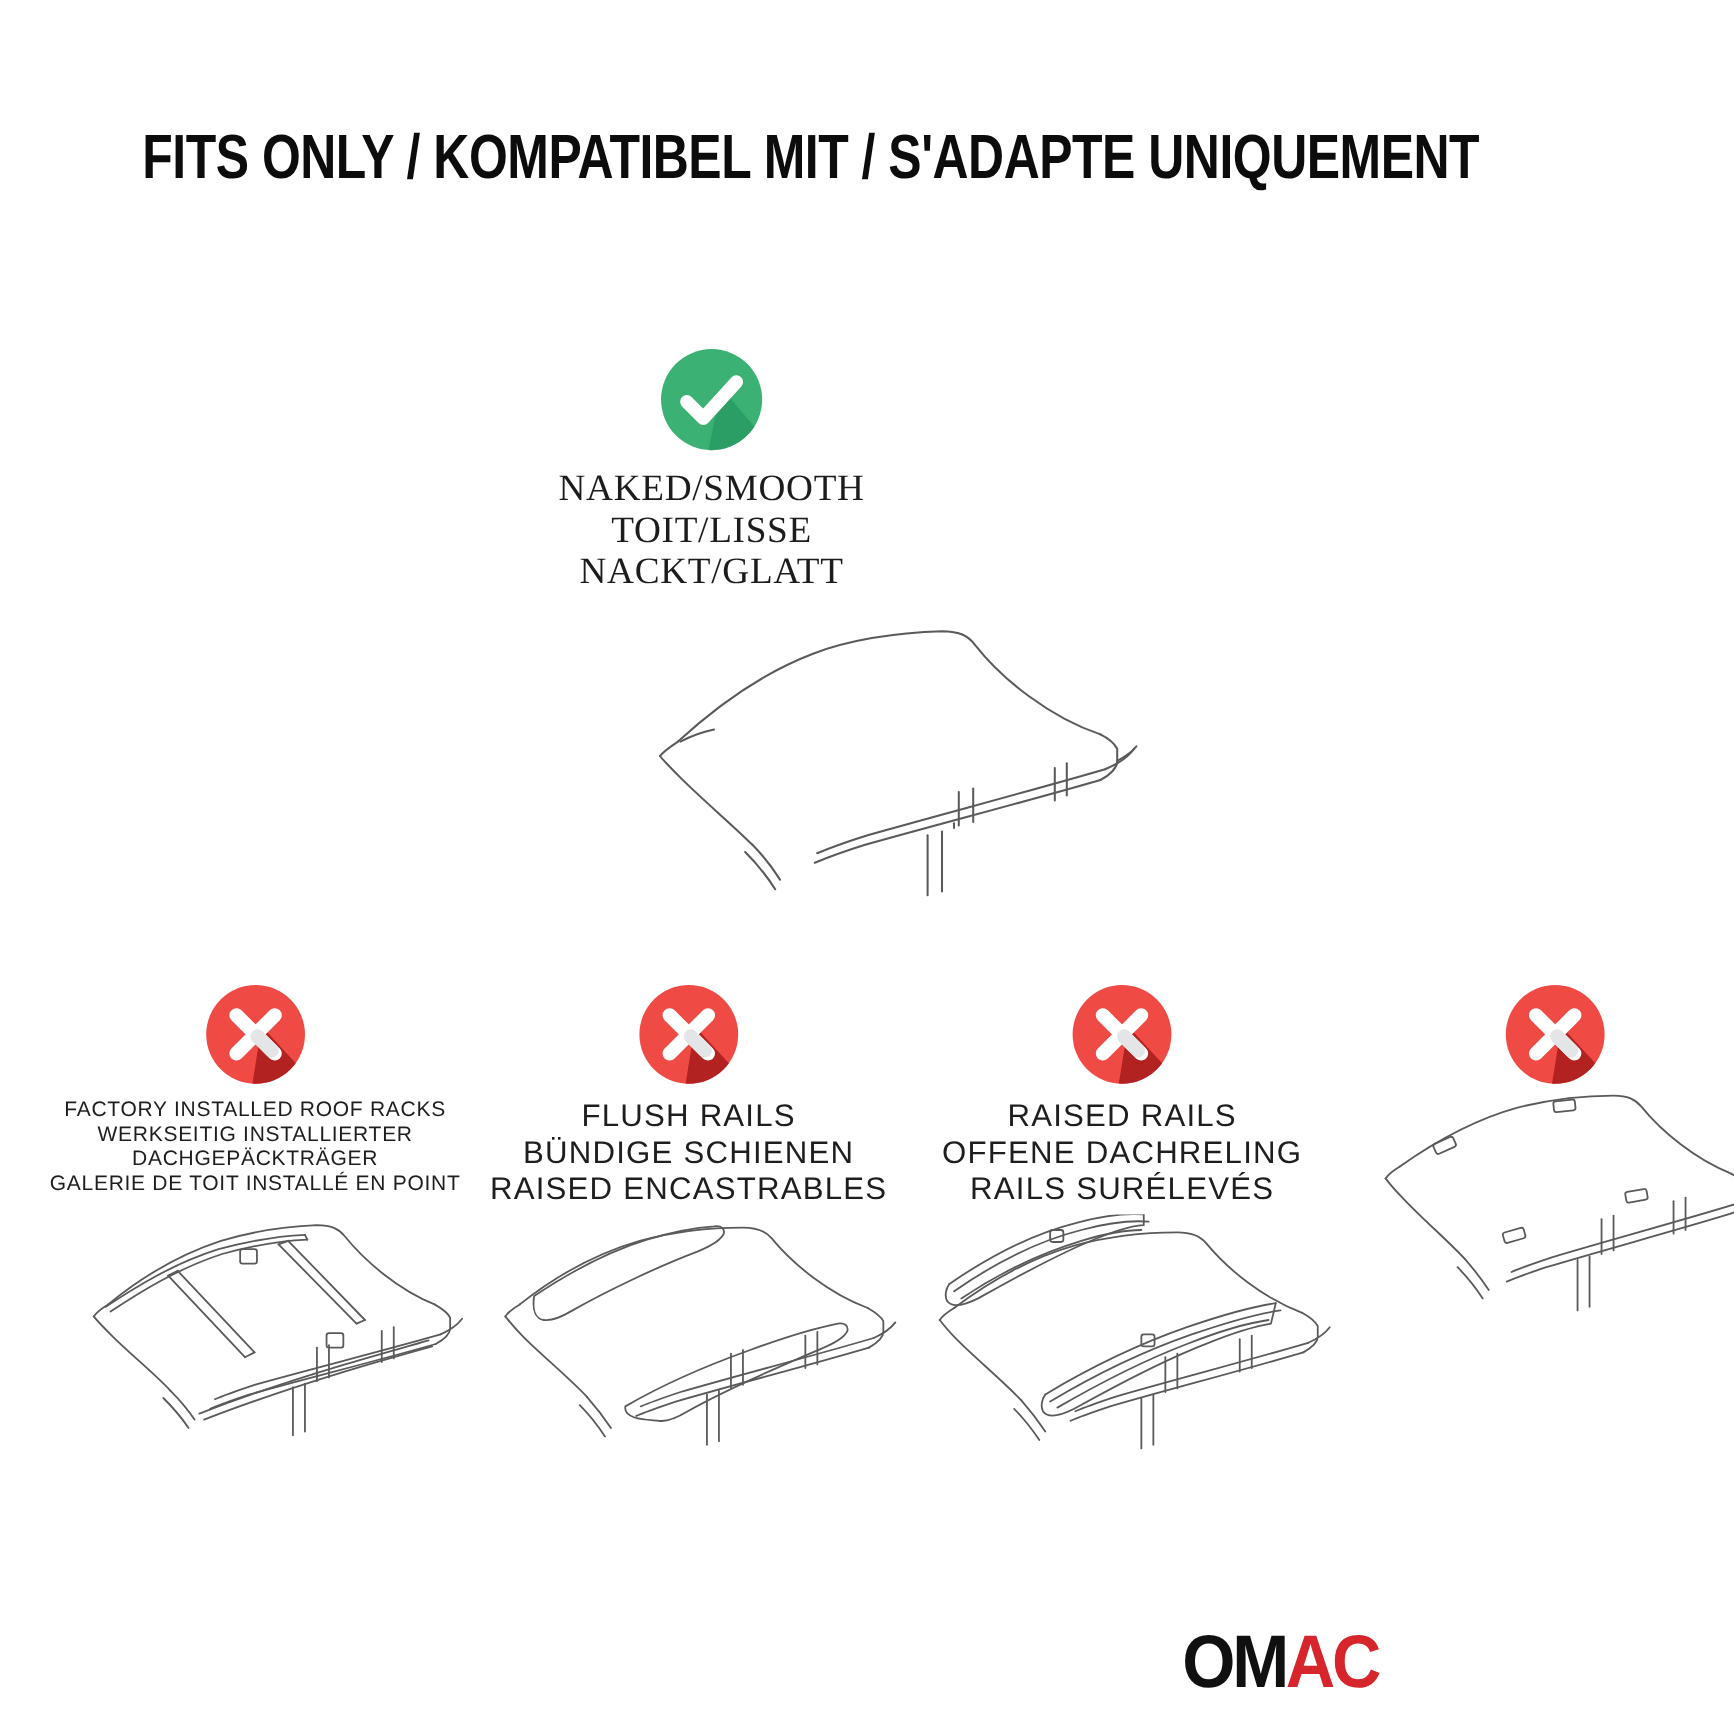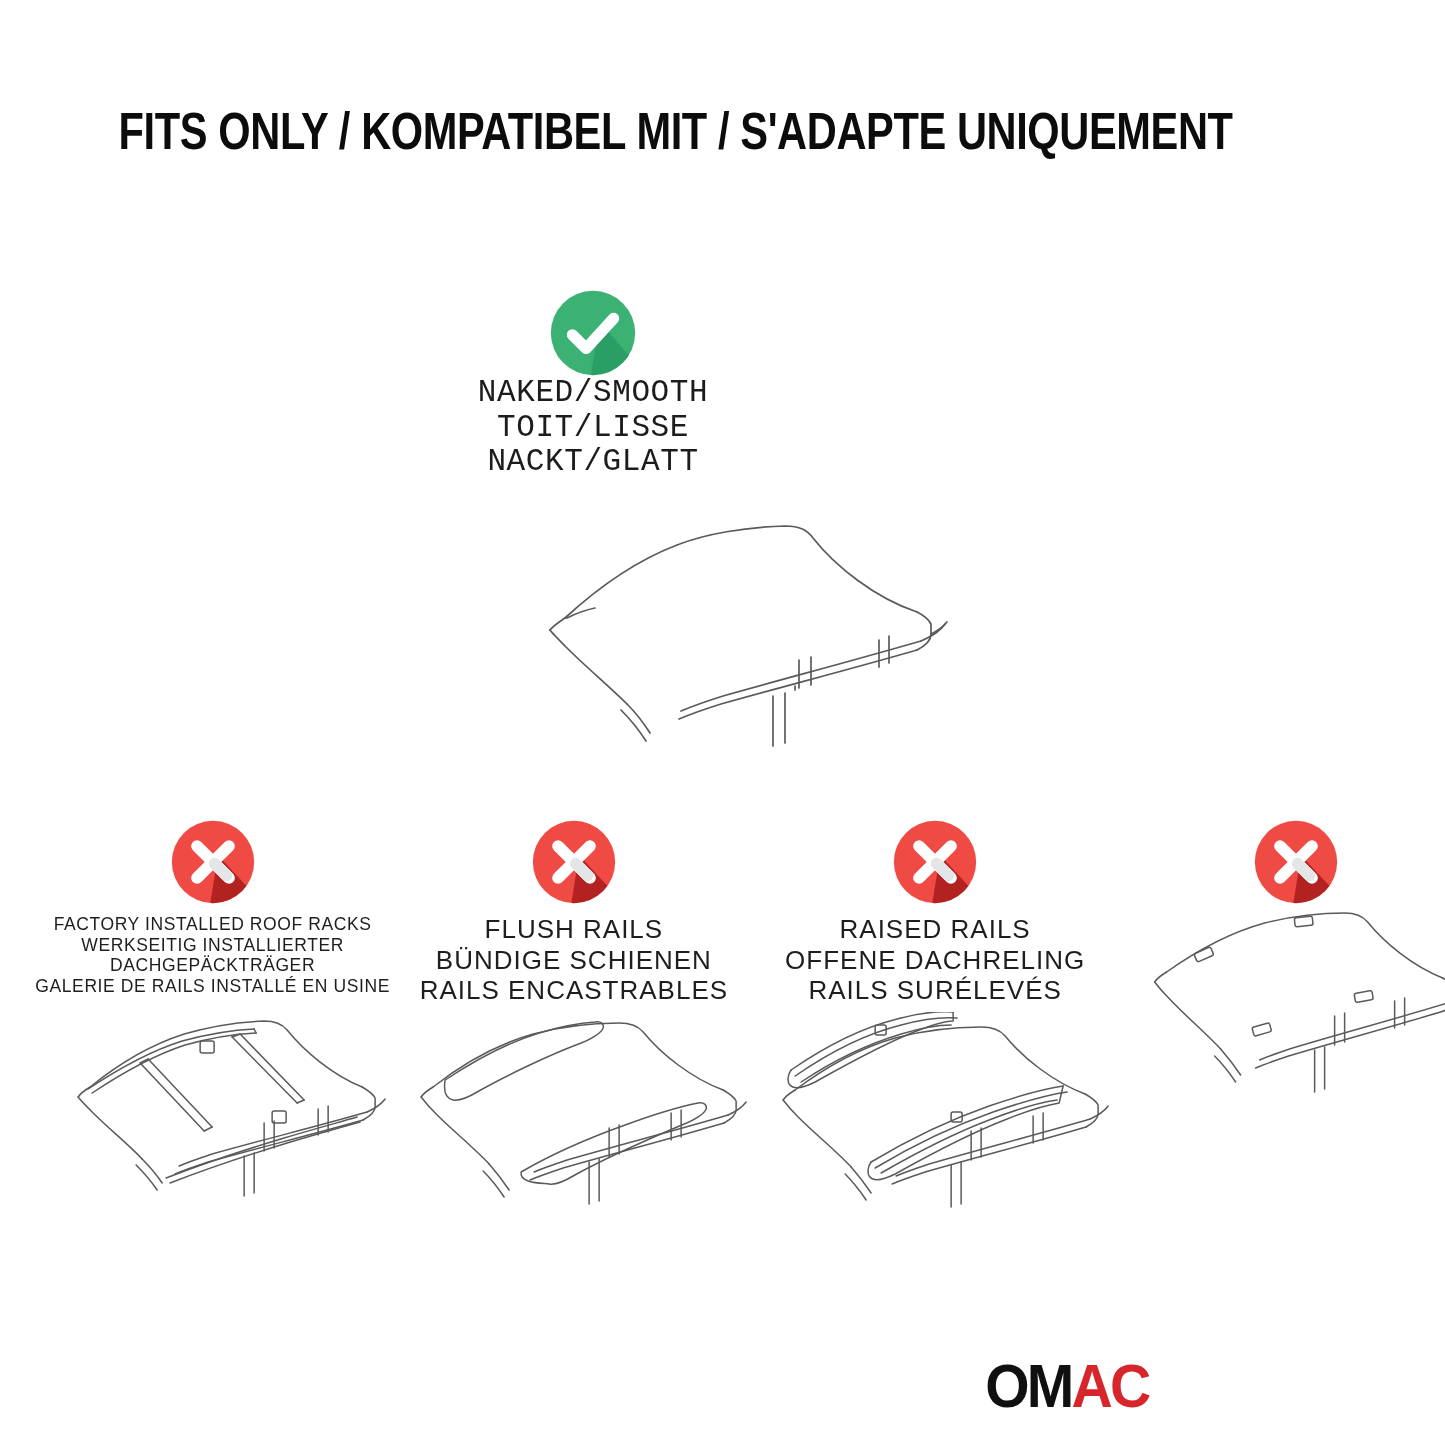--- a/index.html
+++ b/index.html
@@ -39,27 +39,28 @@
     align-items:center;
   }
   .badge{
     width:86px;height:86px;
     position:relative;
     flex:none;
   }
   .badge svg{display:block;width:86px;height:86px;}
 
   .hero-label{
+    margin-top:14px;
     text-align:center;
     font-size:31px;
     font-weight:300;
     letter-spacing:0.6px;
     color:#1c1c1c;
     line-height:1.12;
-    font-family:Liberation Mono, monospace;
+    font-family:Liberation Serif, serif;
   }
   .hero-label div{white-space:nowrap;}
 
   .hero-art{
     position:absolute;
     top:500px;
     left:455px;
     width:540px;height:250px;
   }
   .hero-art svg{display:block;width:100%;height:100%;}
@@ -204,21 +205,21 @@
             <path d="M31,31 L69,69" stroke="#ffffff"></path>
             <path d="M69,31 L31,69" stroke="#ffffff"></path>
             <path d="M52,52 L66,66" stroke="#e3e5e6"></path>
           </g>
         </svg>
       </div>
       <div class="col-label tight">
         <div>FACTORY INSTALLED ROOF RACKS</div>
         <div>WERKSEITIG INSTALLIERTER</div>
         <div>DACHGEPÄCKTRÄGER</div>
-        <div>GALERIE DE RAILS INSTALLÉ EN USINE</div>
+        <div>GALERIE DE TOIT INSTALLÉ EN POINT</div>
       </div>
       <div class="col-art">
         <svg viewBox="0 0 361 235" xmlns="http://www.w3.org/2000/svg">
           <g fill="none" stroke="#5a5a5a" stroke-width="1.5" stroke-linecap="round" stroke-linejoin="round">
 
             <path d="M58,84 C80,66 112,44 152,31 C176,24 204,19 232,18 C244,18 250,21 255,27 C272,48 300,72 330,84"></path>
             <path d="M330,84 C337,88 341,91 343,95 L343,104 C343,109 338,113 331,117"></path>
             <path d="M331,117 C282,131 226,145 176,159 C164,163 152,167 143,171"></path>
             <path d="M335,109 C286,123 230,137 180,151 C168,155 156,159 147,163"></path>
             <path d="M58,84 C53,87 48,91 46,94"></path>
@@ -273,21 +274,21 @@
           <g stroke-linecap="round" stroke-width="14" fill="none">
             <path d="M31,31 L69,69" stroke="#ffffff"></path>
             <path d="M69,31 L31,69" stroke="#ffffff"></path>
             <path d="M52,52 L66,66" stroke="#e3e5e6"></path>
           </g>
         </svg>
       </div>
       <div class="col-label">
         <div>FLUSH RAILS</div>
         <div>BÜNDIGE SCHIENEN</div>
-        <div>RAILS ENCASTRABLES</div>
+        <div>RAISED ENCASTRABLES</div>
       </div>
       <div class="col-art">
         <svg viewBox="0 0 361 235" xmlns="http://www.w3.org/2000/svg">
           <g fill="none" stroke="#5a5a5a" stroke-width="1.5" stroke-linecap="round" stroke-linejoin="round">
             <path d="M40,75 C64,56 98,34 140,22 C166,15 196,11 226,11 C238,11 245,14 250,20 C268,42 298,66 330,78"></path>
             <path d="M330,78 C337,82 341,85 343,89 L343,98 C343,103 338,107 331,111"></path>
             <path d="M331,111 C280,126 222,141 170,156 C158,160 146,164 137,168"></path>
             <path d="M335,103 C284,118 226,133 174,148 C162,152 150,156 141,160"></path>
             <path d="M40,75 C35,78 30,82 28,85"></path>
             <path d="M28,85 C31,89 36,95 43,102 C59,118 82,137 96,152"></path>

